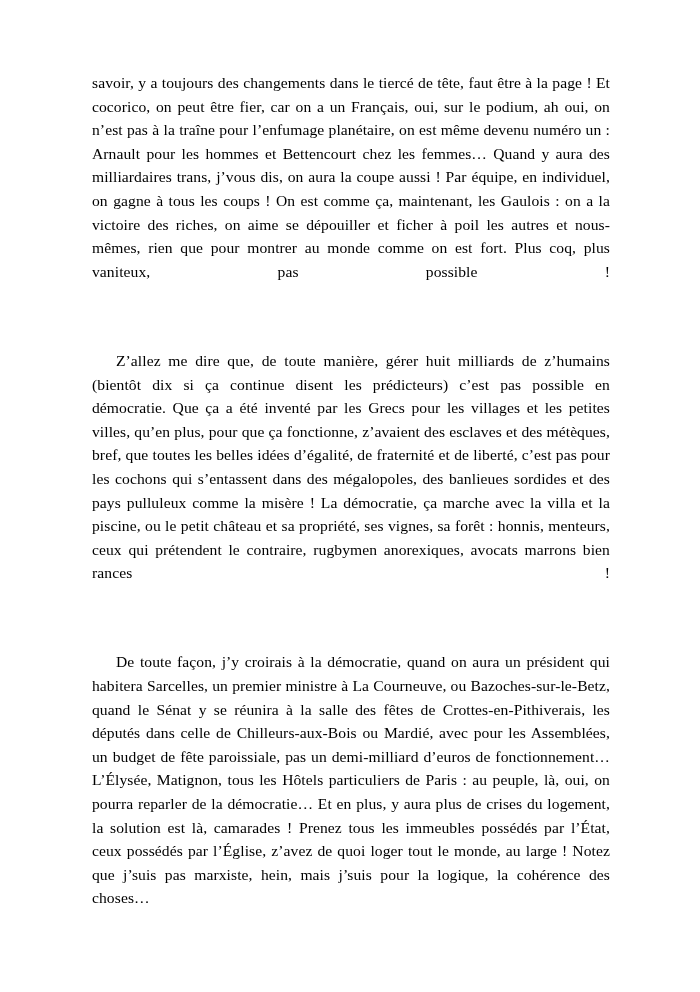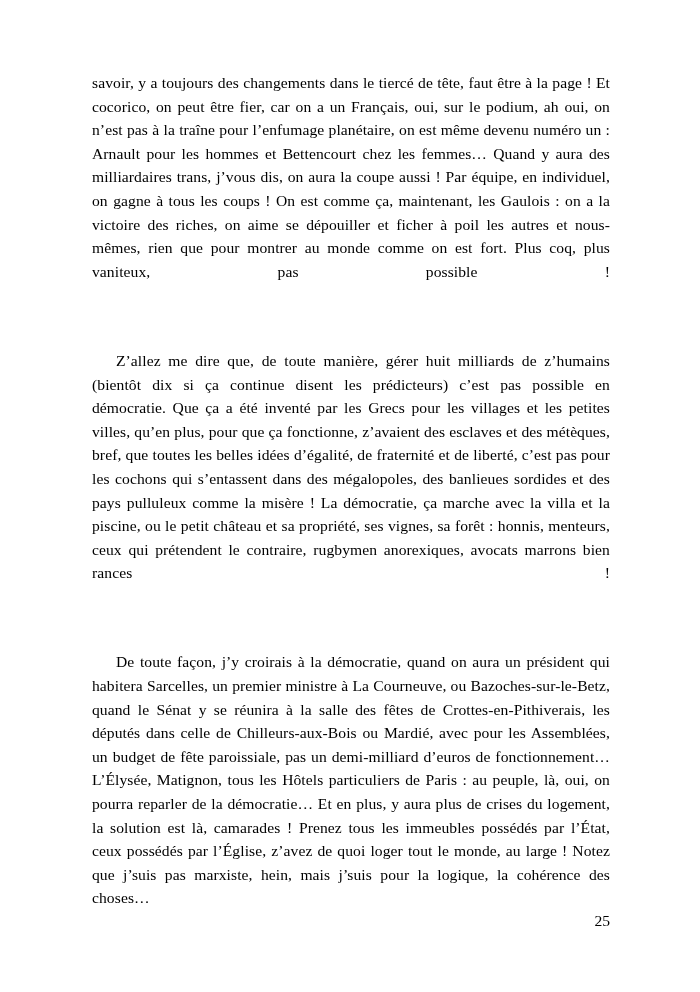--- a/index.html
+++ b/index.html
@@ -63,15 +63,14 @@
 <body>
 
 <div class="page">
 
   <div class="text-block">
     <p class="para">savoir, y a toujours des changements dans le tiercé de tête, faut être à la page ! Et cocorico, on peut être fier, car on a un Français, oui, sur le podium, ah oui, on n’est pas à la traîne pour l’enfumage planétaire, on est même devenu numéro un : Arnault pour les hommes et Bettencourt chez les femmes… Quand y aura des milliardaires trans, j’vous dis, on aura la coupe aussi ! Par équipe, en individuel, on gagne à tous les coups ! On est comme ça, maintenant, les Gaulois : on a la victoire des riches, on aime se dépouiller et ficher à poil les autres et nous-mêmes, rien que pour montrer au monde comme on est fort. Plus coq, plus vaniteux, pas possible !</p>
     <p class="para indent">Z’allez me dire que, de toute manière, gérer huit milliards de z’humains (bientôt dix si ça continue disent les prédicteurs) c’est pas possible en démocratie. Que ça a été inventé par les Grecs pour les villages et les petites villes, qu’en plus, pour que ça fonctionne, z’avaient des esclaves et des métèques, bref, que toutes les belles idées d’égalité, de fraternité et de liberté, c’est pas pour les cochons qui s’entassent dans des mégalopoles, des banlieues sordides et des pays pulluleux comme la misère ! La démocratie, ça marche avec la villa et la piscine, ou le petit château et sa propriété, ses vignes, sa forêt : honnis, menteurs, ceux qui prétendent le contraire, rugbymen anorexiques, avocats marrons bien rances !</p>
     <p class="para indent">De toute façon, j’y croirais à la démocratie, quand on aura un président qui habitera Sarcelles, un premier ministre à La Courneuve, ou Bazoches-sur-le-Betz, quand le Sénat y se réunira à la salle des fêtes de Crottes-en-Pithiverais, les députés dans celle de Chilleurs-aux-Bois ou Mardié, avec pour les Assemblées, un budget de fête paroissiale, pas un demi-milliard d’euros de fonctionnement… L’Élysée, Matignon, tous les Hôtels particuliers de Paris : au peuple, là, oui, on pourra reparler de la démocratie… Et en plus, y aura plus de crises du logement, la solution est là, camarades ! Prenez tous les immeubles possédés par l’État, ceux possédés par l’Église, z’avez de quoi loger tout le monde, au large ! Notez que j’suis pas marxiste, hein, mais j’suis pour la logique, la cohérence des choses…</p>
   </div>
 
-  <div class="folio">25</div>
 
 </div>
 
 </body></html>

